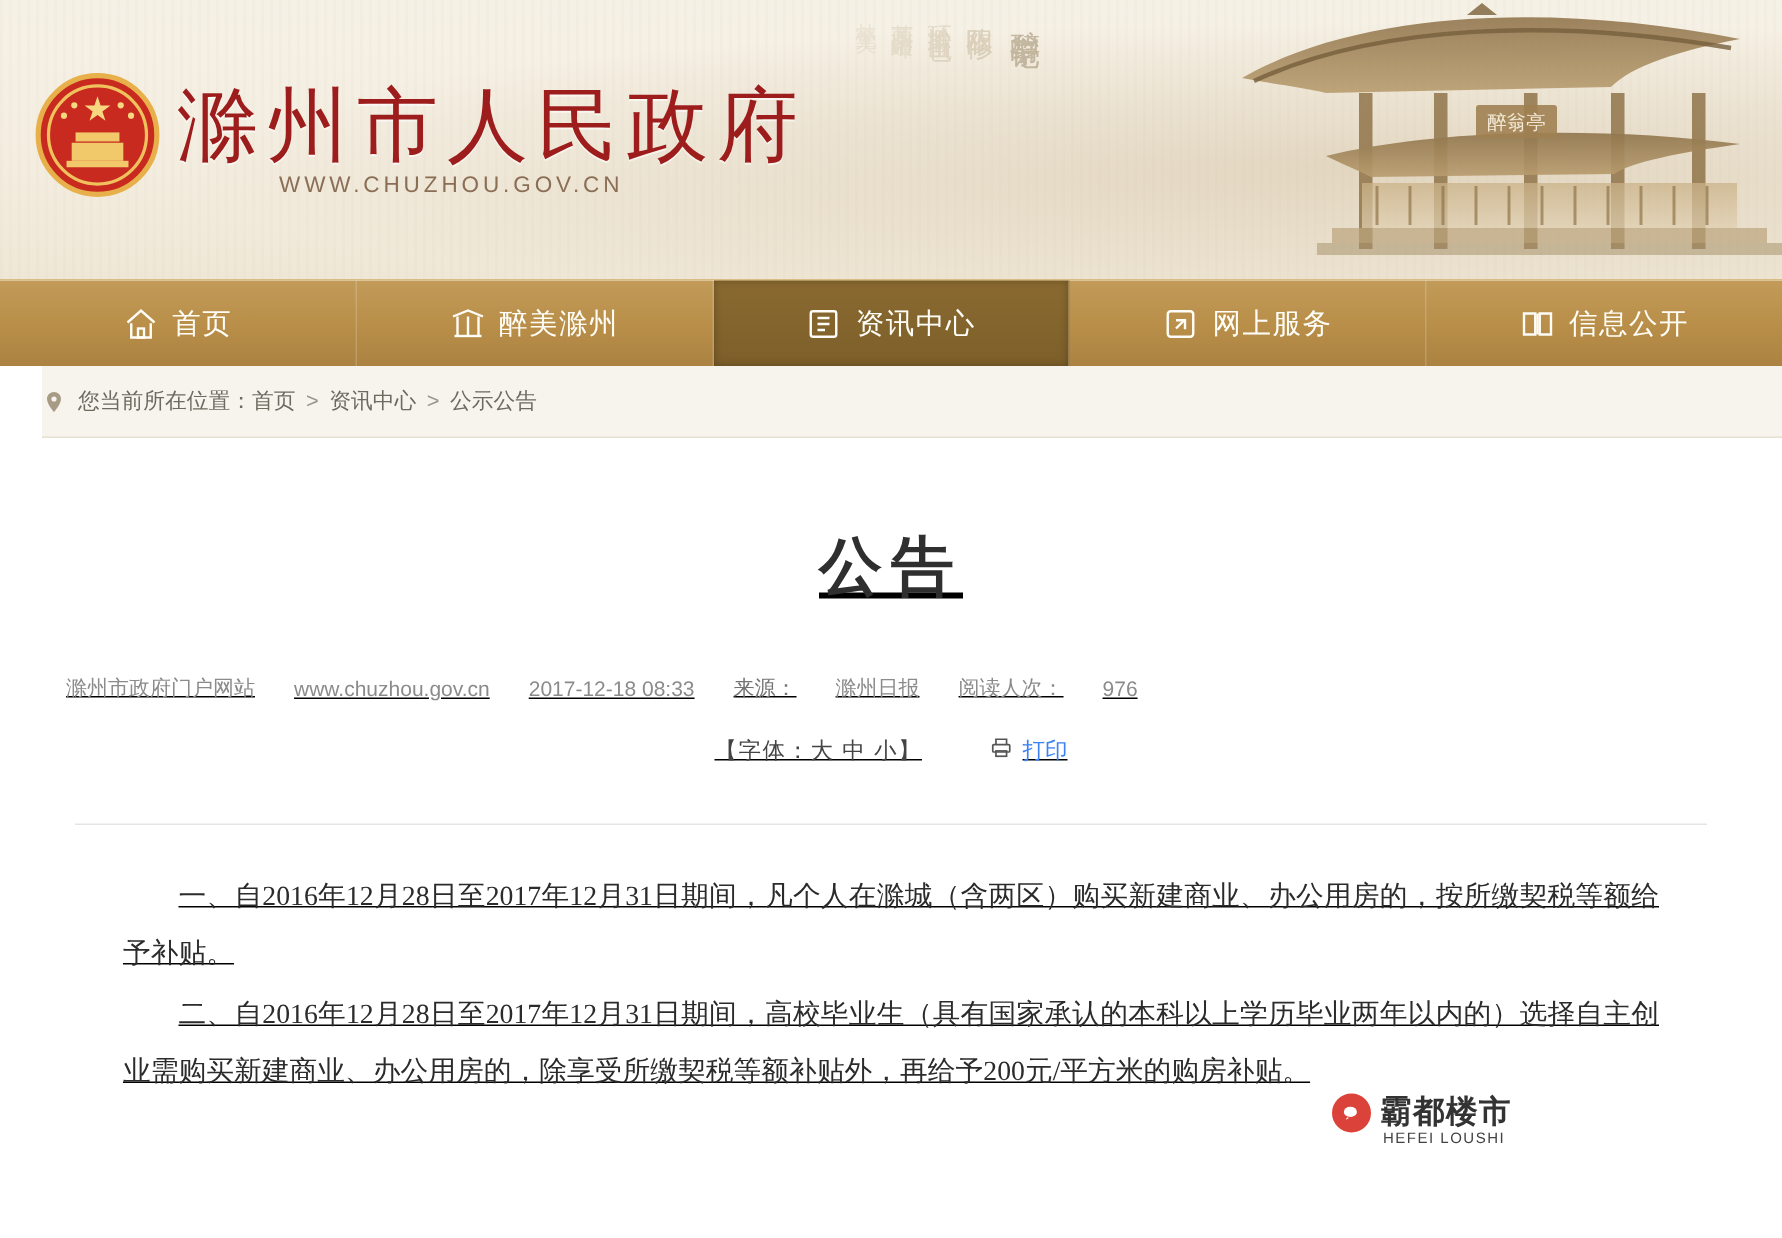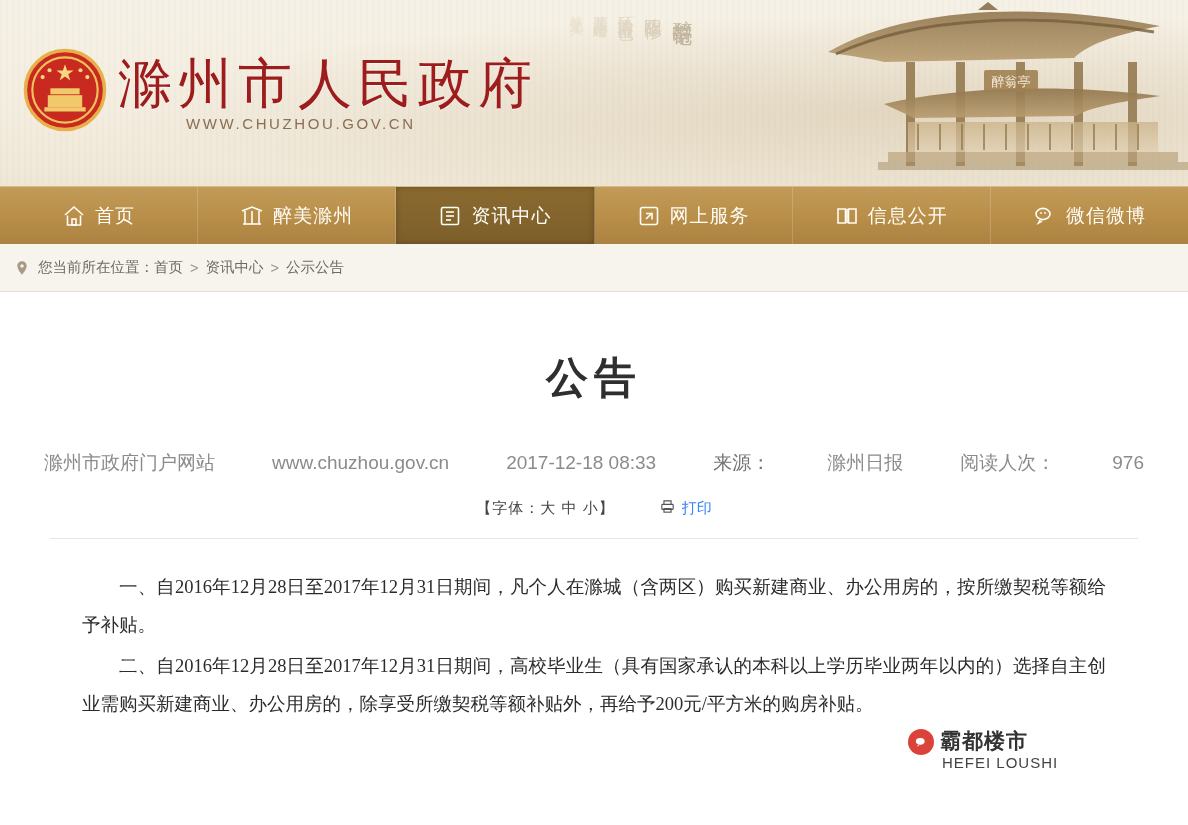--- a/index.html
+++ b/index.html
@@ -102,78 +102,79 @@
   }
   .nav-item .nav-icon { width: 24px; height: 24px; display: inline-block; }
   .nav-item .nav-icon svg { display: block; }
 
   
   .breadcrumb-bar {
     height: 48px;
     background: #f7f4ee;
     border-bottom: 1px solid #e6e0d3;
     display: flex; align-items: center;
-    padding-left: 14px;
     color: #6f6a60;
     font-size: 14.5px;
+    margin-left: 28px;
   }
   .breadcrumb-bar .pin { margin-right: 8px; display: inline-flex; }
   .breadcrumb-bar .crumb { color: #6f6a60; }
   .breadcrumb-bar .sep { margin: 0 7px; color: #9b958a; }
 
   
   .article {
     position: relative;
     padding: 58px 44px 0 44px;
     background: #fff;
     height: 533px;
+    text-decoration: underline;
   }
   .article-title {
     text-align: center;
     font-family: "Liberation Serif", "DejaVu Serif", serif;
     font-size: 42px;
     font-weight: 700;
     color: #2f2f2f;
     letter-spacing: 6px;
     margin: 0 0 44px 0;
   }
   .meta-row {
-    display: flex; justify-content: space-between; align-items: center;
+    display: flex; justify-content: flex-start; align-items: center;
     gap: 26px;
-    font-size: 19px;
+    font-size: 14px;
     color: #8b8b8b;
     margin-bottom: 22px;
     flex-wrap: wrap;
   }
   .meta-row .meta-source-label { color: #737373; }
   .tool-row {
     display: flex; justify-content: center; align-items: center;
     gap: 44px;
     font-size: 15px;
     color: #555;
-    margin-bottom: 20px;
+    margin-bottom: 38px;
   }
   .tool-row .font-size-ctrl { color: #444; letter-spacing: 1px; }
   .tool-row .print-btn { display: inline-flex; align-items: center; gap: 6px; cursor: pointer; color: #3b82f6; }
   .divider { height: 1px; background: #e5e5e5; margin: 0 6px 30px 6px; }
 
   .body-text {
     font-family: "Liberation Serif", "DejaVu Serif", serif;
     font-size: 18.5px;
     line-height: 2.05;
     color: #2b2b2b;
     text-align: justify;
     padding: 0 38px;
   }
   .body-text p { margin: 0 0 3px 0; text-indent: 2em; }
 
   
   .watermark {
     position: absolute;
-    right: 70px; bottom: 42px;
+    right: 90px; bottom: 42px;
     width: 210px; height: 56px;
     pointer-events: none;
     opacity: .92;
   }
   .wm-circle {
     position: absolute; left: 0; top: 2px;
     width: 26px; height: 26px; border-radius: 50%;
     background: #d8342a;
     display: flex; align-items: center; justify-content: center;
     color: #fff; font-size: 13px;
@@ -182,21 +183,21 @@
     position: absolute; left: 32px; top: 0px;
     font-family: "Liberation Serif", serif;
     font-size: 21px;
     font-weight: 700;
     color: #222;
     letter-spacing: 1px;
     text-shadow: 0 0 3px rgba(255,255,255,.75);
   }
   .wm-sub {
     position: absolute; left: 34px; top: 27px;
-    font-size: 15px; color: #333; letter-spacing: 1px;
+    font-size: 10px; color: #333; letter-spacing: 1px;
     text-shadow: 0 0 3px rgba(255,255,255,.8);
   }
 </style>
 </head>
 <body>
 
 <div id="page">
 
   <div class="banner">
     <div class="banner-texture"></div>
@@ -335,31 +336,20 @@
         <svg viewBox="0 0 24 24" width="24" height="24" fill="none" stroke="#fffdf7" stroke-width="1.6">
           <path d="M3 5 H10.5 V19 H3 Z"></path>
             <path d="M13.5 5 H21 V19 H13.5 Z"></path>
             <line x1="12" y1="5" x2="12" y2="19"></line>
         </svg>
       </span>
       <span>信息公开</span>
     </div>
 
 
-    <div class="nav-item">
-      <span class="nav-icon">
-        <svg viewBox="0 0 24 24" width="24" height="24" fill="none" stroke="#fffdf7" stroke-width="1.6">
-          <ellipse cx="10" cy="10" rx="7" ry="5.6"></ellipse>
-            <path d="M7 16 L5.5 19 L9 17"></path>
-          <circle cx="8" cy="9" r=".9" fill="#fffdf7" stroke="none"></circle>
-            <circle cx="12" cy="9" r=".9" fill="#fffdf7" stroke="none"></circle>
-        </svg>
-      </span>
-      <span>微信微博</span>
-    </div>
   </nav>
 
   <div class="breadcrumb-bar">
     <span class="pin">
       <svg viewBox="0 0 24 24" width="16" height="16" fill="#a79b86">
         <path d="M12 2 C8.1 2 5 5.1 5 9 c0 5.2 7 13 7 13 s7-7.8 7-13 c0-3.9-3.1-7-7-7 z M12 11.6 a2.6 2.6 0 1 1 0-5.2 a2.6 2.6 0 0 1 0 5.2 z"></path>
       </svg>
     </span>
     <span>您当前所在位置：</span>
     <span class="crumb">首页</span>

